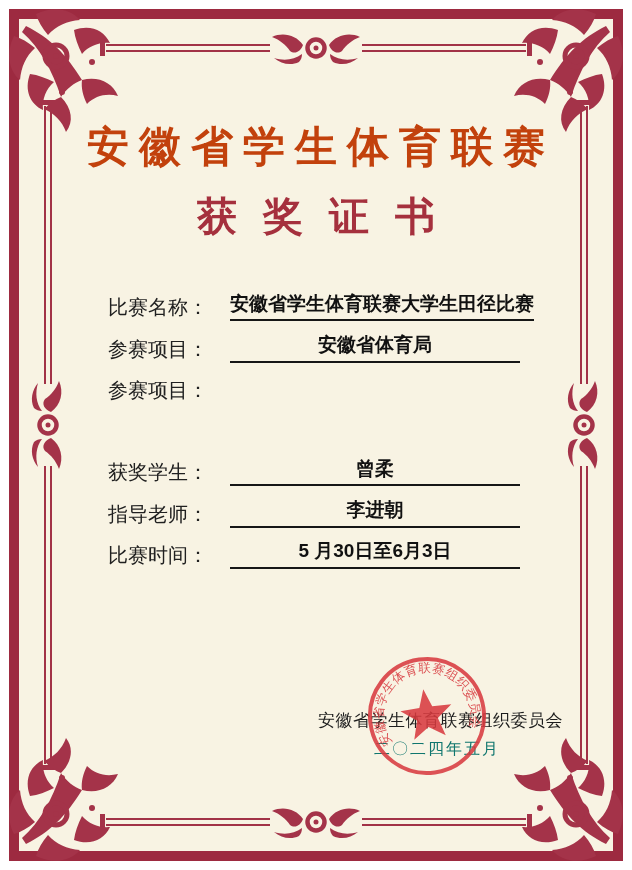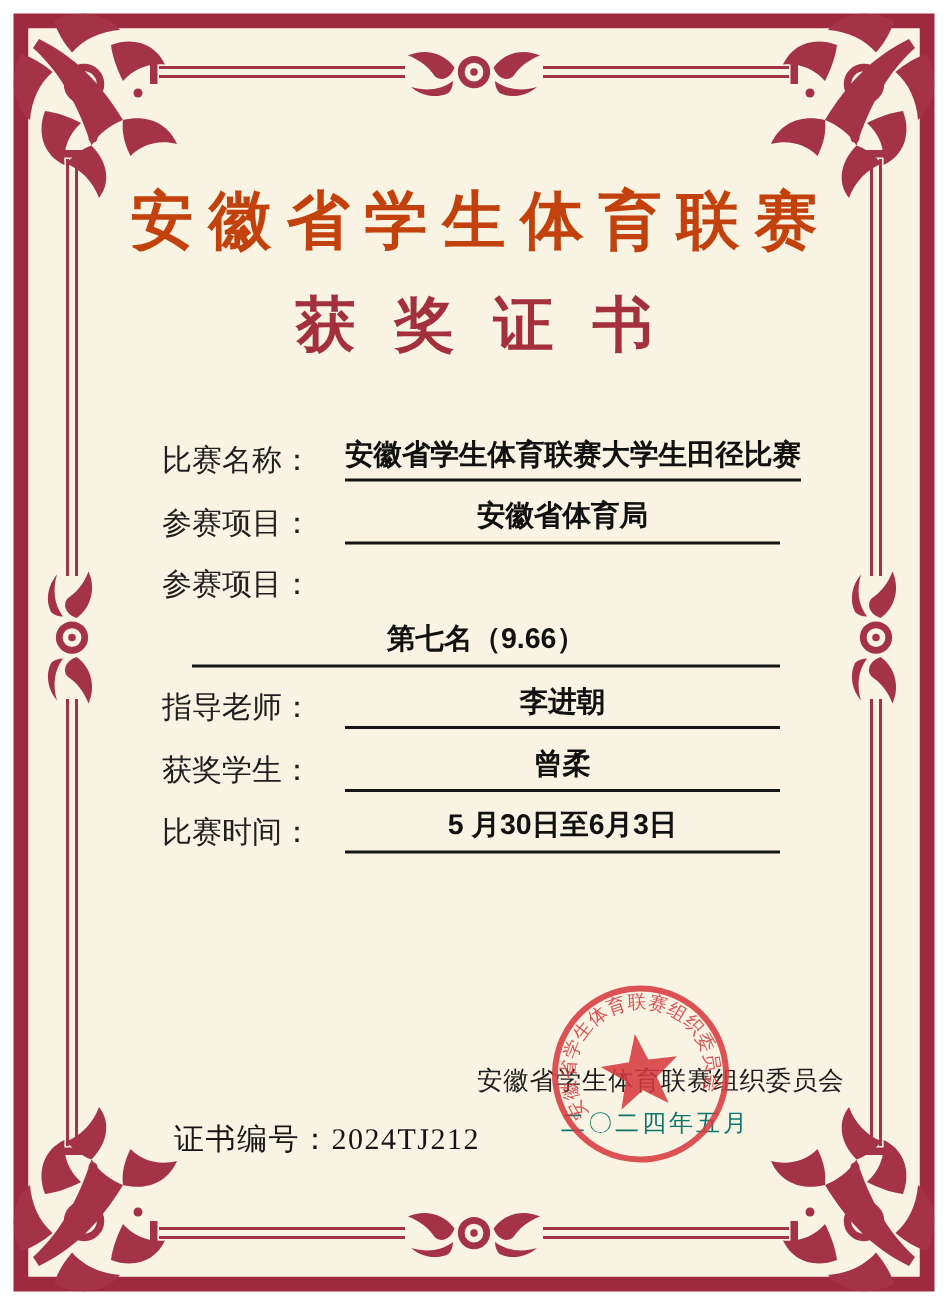--- a/index.html
+++ b/index.html
@@ -114,49 +114,43 @@
     <div class="row">
       <span class="label">参赛项目：</span>
       <span class="line">
         <span class="value">安徽省体育局</span>
       </span>
     </div>
     <div class="row">
       <span class="label">参赛项目：</span>
     </div>
     <div class="row">
+    </div>
+    <div class="row">
+      <span class="label">获奖学生：</span>
       <span class="line">
-        <span class="value">第七名（9.66）</span>
+        <span class="value">曾柔</span>
       </span>
     </div>
     <div class="row">
       <span class="label">指导老师：</span>
       <span class="line">
         <span class="value">李进朝</span>
-      </span>
-    </div>
-    <div class="row">
-      <span class="label">获奖学生：</span>
-      <span class="line">
-        <span class="value">曾柔</span>
       </span>
     </div>
     <div class="row">
       <span class="label">比赛时间：</span>
       <span class="line">
         <span class="value">5 月30日至6月3日</span>
       </span>
     </div>
   </div>
 
   <div class="issuer">安徽省学生体育联赛组织委员会</div>
   <div class="issue-date">二〇二四年五月</div>
-  <div class="cert-no">
-    <span>证书编号：</span><span>2024TJ212</span>
-  </div>
 
   <svg class="sealsvg" width="632" height="870" viewBox="0 0 632 870">
     <g transform="rotate(-8 427 716)" opacity="0.87">
       <circle cx="427" cy="716" r="57" fill="none" stroke="#d83a3f" stroke-width="4"></circle>
       <path fill="#d83a3f" d="M427,689 L433.5,707.1 L452.7,707.7 L437.5,719.4 L442.9,737.8 L427,727 L411.1,737.8 L416.5,719.4 L401.3,707.7 L420.5,707.1 Z"></path>
       <path id="sealTextArc" d="M388.9,738 A44,44 0 1 1 465.1,738" fill="none"></path>
       <text font-size="12.5" fill="#d83a3f" letter-spacing="0.3" font-family="Liberation Sans, sans-serif">
         <textPath href="#sealTextArc">安徽省学生体育联赛组织委员会</textPath>
       </text>
     </g>

